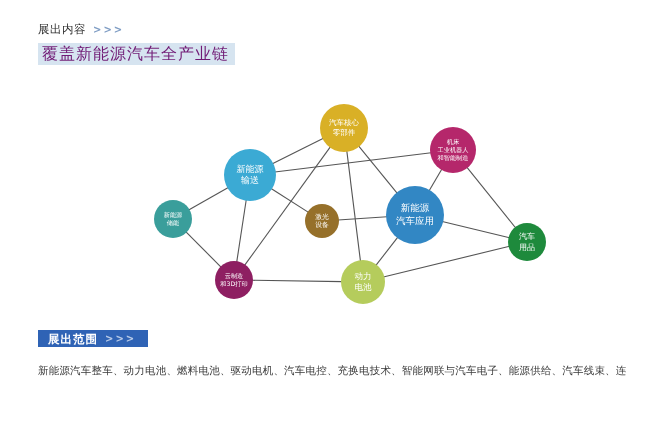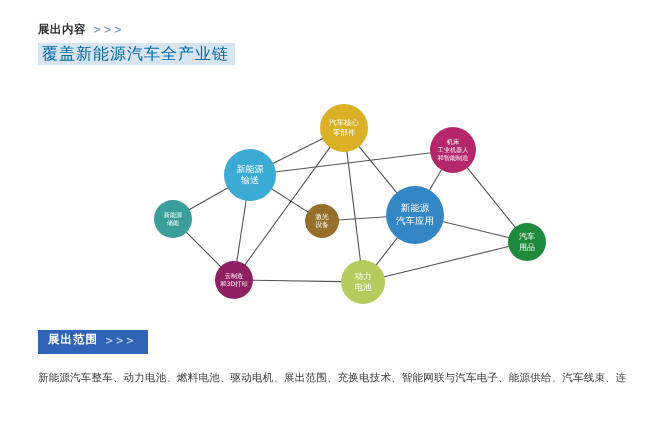--- a/index.html
+++ b/index.html
@@ -30,21 +30,21 @@
     width: 580px;
   }
   .eyebrow {
     display: flex;
     align-items: baseline;
     gap: 7px;
     line-height: 1;
   }
   .eyebrow-label {
     font-size: 11.5px;
-    font-weight: bold;
+    font-weight: normal;
     color: #2b2b2b;
     letter-spacing: 0.5px;
   }
   .chev {
     font-size: 10px;
     color: #7f9dc4;
     letter-spacing: 2px;
     font-weight: bold;
   }
   .title-row {
@@ -52,21 +52,21 @@
     display: inline-block;
   }
   .title-hl {
     display: inline-block;
     background: #d6e4f0;
     padding: 2px 6px 3px 4px;
     line-height: 1.1;
   }
   .title-hl .title-text {
     font-size: 16px;
-    color: #0369a1;
+    color: #701a75;
     letter-spacing: 1px;
     font-weight: normal;
   }
 
   
   .diagram {
     position: absolute;
     left: 0;
     top: 80px;
     width: 580px;
@@ -84,25 +84,25 @@
 
   
   .section-bottom {
     position: absolute;
     left: 38px;
     top: 328px;
     width: 600px;
   }
   .banner {
     display: inline-flex;
-    align-items: flex-end;
+    align-items: flex-start;
     gap: 7px;
     background: #2f63b5;
     color: #ffffff;
-    padding: 4px 12px 8px 10px;
+    padding: 4px 12px 1px 10px;
     line-height: 1;
   }
   .banner-label {
     font-size: 11.5px;
     font-weight: bold;
     letter-spacing: 1px;
   }
   .banner .chev {
     color: #b9cbe8;
     font-size: 10px;
@@ -206,17 +206,17 @@
         </g>
     </svg>
   </div>
 
   <div class="section-bottom">
     <div class="banner">
       <span class="banner-label">展出范围</span>
       <span class="chev">&gt;&gt;&gt;</span>
     </div>
     <div class="scope-body" id="scope-body">
-        <div class="scope-line">新能源汽车整车、动力电池、燃料电池、驱动电机、展出范围、充换电技术、智能网联与汽车电子、能源供给、汽车线束、连</div>
+        <div class="scope-line">新能源汽车整车、动力电池、燃料电池、驱动电机、汽车电控、充换电技术、智能网联与汽车电子、能源供给、汽车线束、连</div>
       </div>
   </div>
 
 </div>
 
 </body></html>

